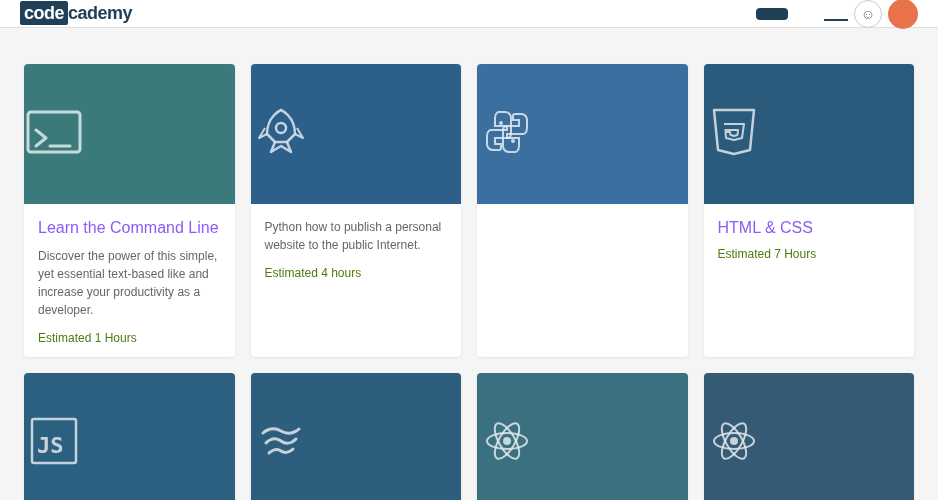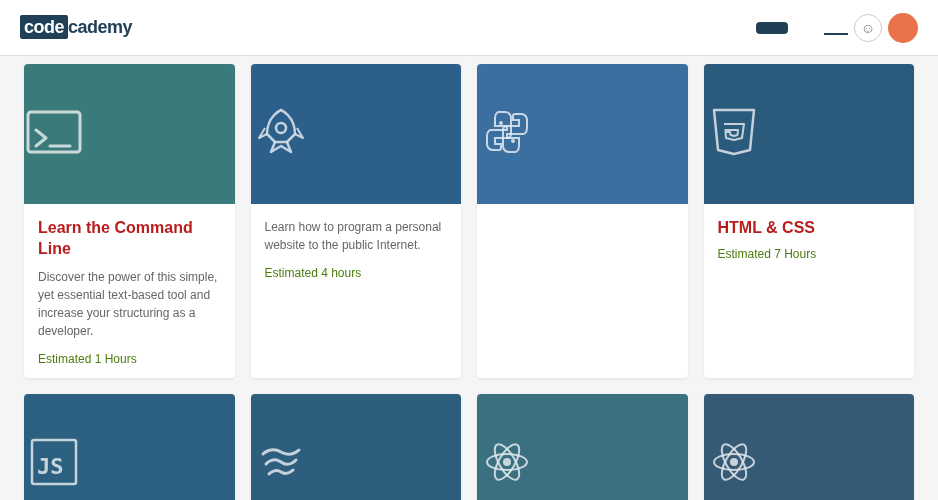--- a/index.html
+++ b/index.html
@@ -10,21 +10,21 @@
       min-height: 500px;
     }
 
     
     nav {
       background: #fff;
       display: flex;
       align-items: center;
       justify-content: space-between;
       padding: 0 20px;
-      height: 56px;
+      height: 28px;
       border-bottom: 1px solid #e0e0e0;
       position: fixed;
       top: 0; left: 0; right: 0;
       z-index: 100;
     }
     .nav-logo {
       font-size: 18px;
       font-weight: 700;
       color: #1f4056;
       letter-spacing: -0.5px;
@@ -120,22 +120,22 @@
       height: 60px;
       opacity: 0.85;
     }
 
     .card-body {
       padding: 14px 14px 12px;
     }
 
     .card-title {
       font-size: 16px;
-      font-weight: 700;
-      color: #b91c1c;
+      font-weight: 400;
+      color: #8b5cf6;
       margin-bottom: 8px;
       line-height: 1.3;
     }
 
     .card-desc {
       font-size: 12px;
       color: #666;
       line-height: 1.5;
       margin-bottom: 12px;
     }
@@ -176,36 +176,36 @@
       <div class="card">
     <div class="card-icon-area bg-teal">
       <span><svg viewBox="0 0 60 60" fill="none" xmlns="http://www.w3.org/2000/svg">
     <rect x="4" y="10" width="52" height="40" rx="3" stroke="rgba(255,255,255,0.85)" stroke-width="3" fill="none"></rect>
     <polyline points="12,28 22,36 12,44" stroke="rgba(255,255,255,0.85)" stroke-width="3" fill="none" stroke-linecap="round" stroke-linejoin="round"></polyline>
     <line x1="26" y1="44" x2="46" y2="44" stroke="rgba(255,255,255,0.85)" stroke-width="3" stroke-linecap="round"></line>
   </svg></span>
     </div>
     <div class="card-body">
       <div class="card-title">Learn the Command Line</div>
-      <div class="card-desc">Discover the power of this simple, yet essential text-based tool and increase your structuring as a developer.</div>
+      <div class="card-desc">Discover the power of this simple, yet essential text-based like and increase your productivity as a developer.</div>
       <div class="card-hours">Estimated 1 Hours</div>
     </div>
   </div>
       <div class="card">
     <div class="card-icon-area bg-blue">
       <span><svg viewBox="0 0 60 60" fill="none" xmlns="http://www.w3.org/2000/svg">
     <path d="M30 8 C30 8 44 14 44 32 L36 40 L24 40 L16 32 C16 14 30 8 30 8Z" stroke="rgba(255,255,255,0.85)" stroke-width="2.5" fill="none" stroke-linejoin="round"></path>
     <circle cx="30" cy="26" r="5" stroke="rgba(255,255,255,0.85)" stroke-width="2.5" fill="none"></circle>
     <path d="M24 40 L20 50 L30 44 L40 50 L36 40" stroke="rgba(255,255,255,0.85)" stroke-width="2.5" fill="none" stroke-linejoin="round"></path>
     <path d="M16 32 L8 36 L14 26" stroke="rgba(255,255,255,0.85)" stroke-width="2" fill="none" stroke-linejoin="round"></path>
     <path d="M44 32 L52 36 L46 26" stroke="rgba(255,255,255,0.85)" stroke-width="2" fill="none" stroke-linejoin="round"></path>
   </svg></span>
     </div>
     <div class="card-body">
-      <div class="card-desc">Learn how to program a personal website to the public Internet.</div>
+      <div class="card-desc">Python how to publish a personal website to the public Internet.</div>
       <div class="card-hours">Estimated 4 hours</div>
     </div>
   </div>
       <div class="card">
     <div class="card-icon-area bg-python">
       <span><svg viewBox="0 0 60 60" fill="none" xmlns="http://www.w3.org/2000/svg">
     <path d="M22 10 C22 10 18 10 18 16 L18 24 L30 24 L30 28 L14 28 C14 28 10 28 10 34 L10 42 C10 42 10 48 16 48 L22 48 C22 48 24 48 24 46 L24 42 L18 42 L18 36 L30 36 C30 36 34 36 34 32 L34 16 C34 16 34 10 28 10 Z" stroke="rgba(255,255,255,0.85)" stroke-width="2" fill="none"></path>
     <path d="M38 50 C38 50 42 50 42 44 L42 36 L30 36 L30 32 L46 32 C46 32 50 32 50 26 L50 18 C50 18 50 12 44 12 L38 12 C38 12 36 12 36 14 L36 18 L42 18 L42 24 L30 24 C30 24 26 24 26 28 L26 44 C26 44 26 50 32 50 Z" stroke="rgba(255,255,255,0.85)" stroke-width="2" fill="none"></path>
     <circle cx="24" cy="21" r="2" fill="rgba(255,255,255,0.85)"></circle>
     <circle cx="36" cy="39" r="2" fill="rgba(255,255,255,0.85)"></circle>

